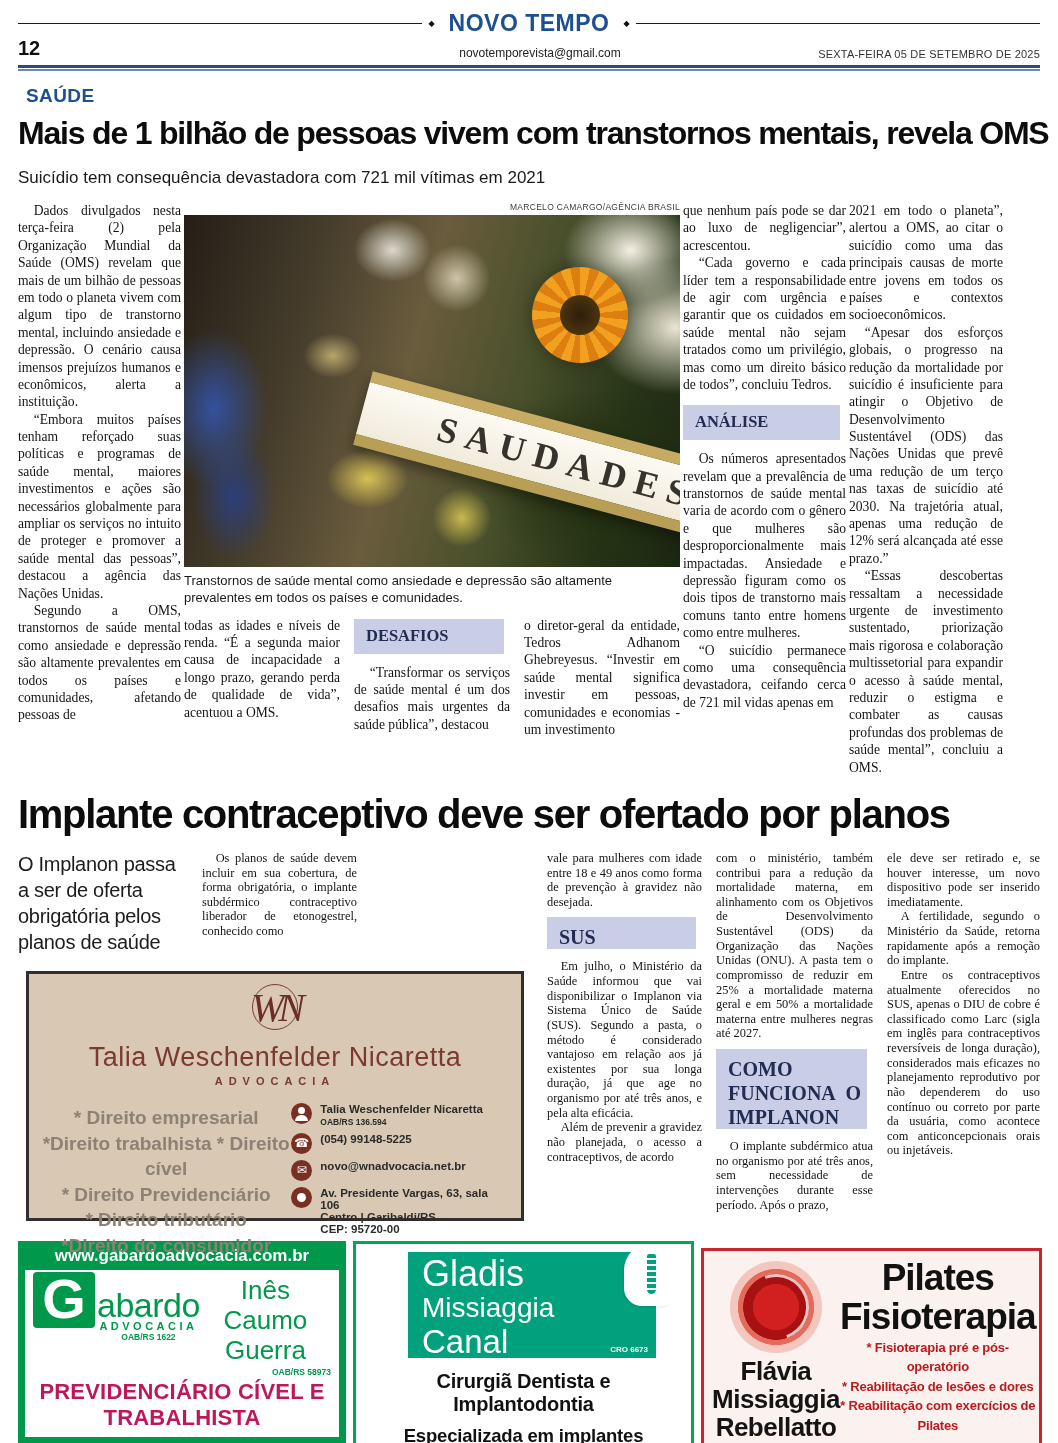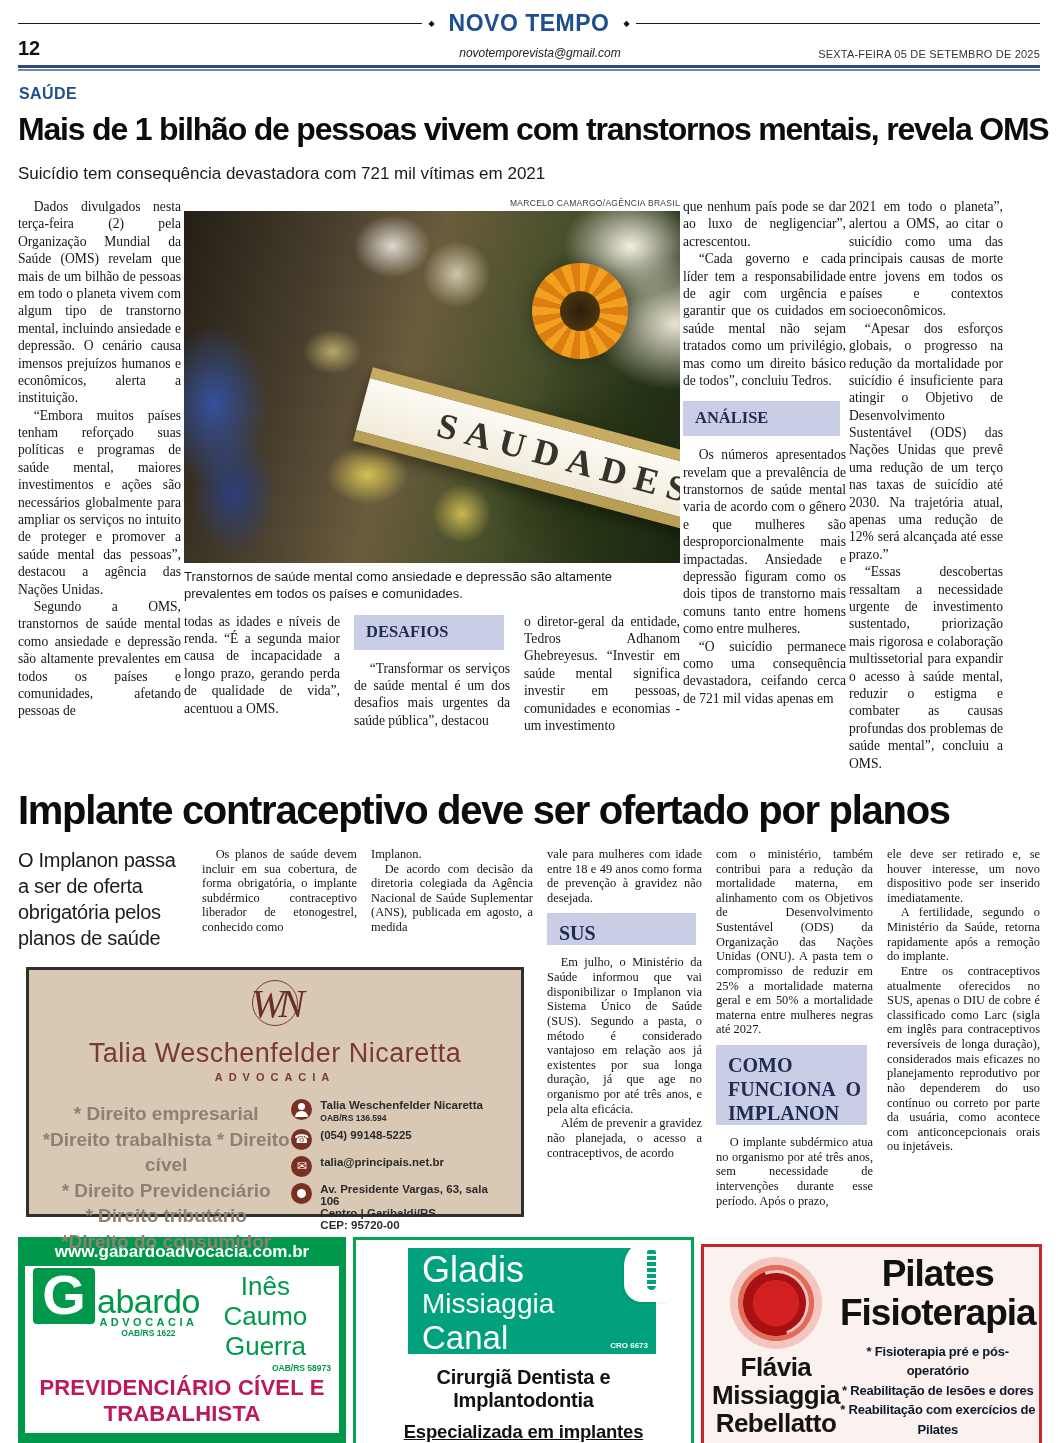--- a/index.html
+++ b/index.html
@@ -7,26 +7,26 @@
   body { width:1058px; height:1443px; overflow:hidden; font-family:"Liberation Sans", sans-serif; color:#141414; }
   .page { padding:0 18px; }
 
   
   .hdr-top { display:flex; align-items:center; margin-top:10px; }
   .hdr-line { flex:1; height:1px; background:#1a1a1a; position:relative; }
   .diamond { font-size:8px; color:#111; margin:0 6px; line-height:1; }
   .masthead { font-weight:700; font-size:23px; letter-spacing:.5px; color:#1d4f91; margin:0 8px; }
   .hdr-row2 { display:grid; grid-template-columns:1fr auto 1fr; align-items:end; margin-top:0px; }
   .page-num { font-weight:700; font-size:20px; color:#111; }
-  .hdr-email { font-style:italic; font-size:12px; color:#222; text-align:center;margin-left:22px; }
+  .hdr-email { font-size:12px; color:#222; text-align:center;margin-left:22px; }
   .hdr-date { font-size:11px; color:#333; justify-self:end; letter-spacing:.2px; }
   .double-rule { margin-top:5px; border-top:3px solid #2b4a7d; height:6px; border-bottom:2px solid #6c86b4; }
 
   
-  .section-label { margin:14px 1px 2px; font-weight:700; font-size:16px; letter-spacing:.4px; color:#1d4f91; }
+  .section-label { margin:14px 8px 2px; font-weight:700; font-size:19px; letter-spacing:.4px; color:#1d4f91; }
   h1.headline1 { font-size:32px; font-weight:700; letter-spacing:-1.2px; color:#0c0c0c; white-space:nowrap; margin:8px 0 16px; }
   .subhead { font-size:17px; color:#1a1a1a; margin-bottom:14px; }
 
   .body-cols { display:flex; gap:3px; font-family:"Liberation Serif", serif; font-size:13.6px; line-height:1.28; text-align:justify; color:#141414; }
   .body-cols p { text-indent:1.15em; }
   .body-cols p.flush { text-indent:0; }
   .colw { width:163px; flex:0 0 auto; }
   .midwrap { width:496px; flex:0 0 auto; }
 
   .photo-credit { font-family:"Liberation Sans",sans-serif; font-size:8.5px; letter-spacing:.3px; color:#3a3a3a; text-align:right; margin-bottom:2px; }
@@ -124,21 +124,21 @@
   .gla-sub { font-weight:700; font-size:18.5px; color:#111; text-decoration:underline; text-align:center; margin-top:9px; letter-spacing:-.2px; }
 
   .pil { width:341px; height:226px; margin-top:7px; background:#fbf1ef; border:3px solid #c9252b; flex:0 0 auto; display:flex; padding:8px 8px; }
   .pil-left { width:47%; text-align:center; }
   .pil-logo { position:relative; width:92px; height:92px; margin:2px auto 0; border-radius:50%;
     background:radial-gradient(circle at 50% 50%, #d21f1f 0 35%, #a81111 36% 50%, #e46a5a 51% 58%, rgba(228,120,100,.35) 59% 74%, rgba(240,205,195,.3) 75% 100%); }
   .pil-logo::before { content:""; position:absolute; inset:14%; border:3px solid rgba(255,255,255,.75); border-radius:50%; border-left-color:transparent; border-bottom-color:transparent; transform:rotate(25deg); }
   .pil-name { font-weight:700; font-size:26px; line-height:1.08; color:#141414; margin-top:4px; letter-spacing:-.5px; }
   .pil-right { flex:1; text-align:center; }
   .pil-title { font-weight:700; font-size:37px; line-height:1.05; letter-spacing:-1px; color:#111; }
-  .pil-services { font-weight:700; font-size:13px; line-height:1.5; color:#0f172a; margin-top:9px; letter-spacing:-.2px; }
+  .pil-services { font-weight:700; font-size:13px; line-height:1.5; color:#b91c1c; margin-top:1px; letter-spacing:-.2px; }
 </style>
 </head>
 <body>
 
 <div class="page">
 
   <div class="hdr-top">
     <div class="hdr-line"></div>
     <span class="diamond">◆</span>
     <div class="masthead">NOVO TEMPO</div>
@@ -210,24 +210,20 @@
   </div>
 
   <h2 class="headline2">Implante contraceptivo deve ser ofertado por planos</h2>
 
   <div class="a2-row">
     <div class="leftwrap">
       <div class="a2-top">
         <div class="deck">O Implanon passa a ser de oferta obrigatória pelos planos de saúde</div>
         <div class="a2col a2-body">
             <p>Os planos de saúde devem incluir em sua cobertura, de forma obrigatória, o implante subdérmico contraceptivo liberador de etonogestrel, conhecido como</p>
-          </div>
-        <div class="a2col b a2-body">
-            <p class="flush">Implanon.</p>
-            <p>De acordo com decisão da diretoria colegiada da Agência Nacional de Saúde Suplementar (ANS), publicada em agosto, a medida</p>
           </div>
       </div>
 
       <div class="talia-ad">
         <div class="wn">
           <div class="wn-circle"></div>
           <div class="wn-letters">WN</div>
         </div>
         <div class="talia-name">Talia Weschenfelder Nicaretta</div>
         <div class="talia-sub">ADVOCACIA</div>
@@ -246,21 +242,21 @@
                 <span>Talia Weschenfelder Nicaretta</span><br>
                 <span class="t-small">OAB/RS 136.594</span>
               </span>
             </div>
             <div class="t-item">
               <span class="cicon">☎</span>
               <span>(054) 99148-5225</span>
             </div>
             <div class="t-item">
               <span class="cicon">✉</span>
-              <span>talia@principais.net.br</span>
+              <span>novo@wnadvocacia.net.br</span>
             </div>
             <div class="t-item">
               <span class="cicon pin"></span>
               <span>
                 <span>Av. Presidente Vargas, 63, sala 106</span><br>
                 <span>Centro | Garibaldi/RS</span><br>
                 <span>CEP: 95720-00</span>
               </span>
             </div>
           </div>

